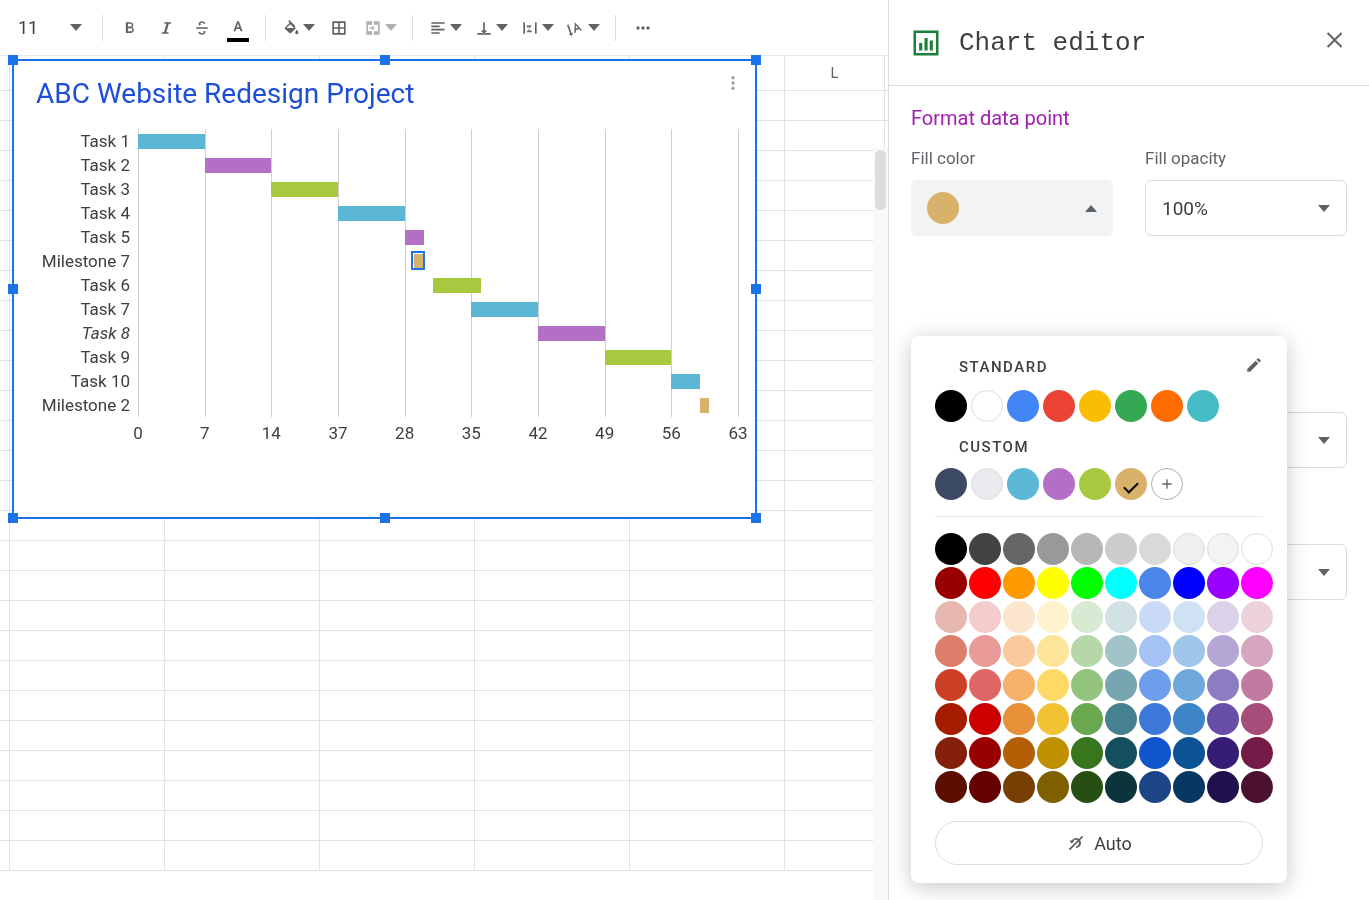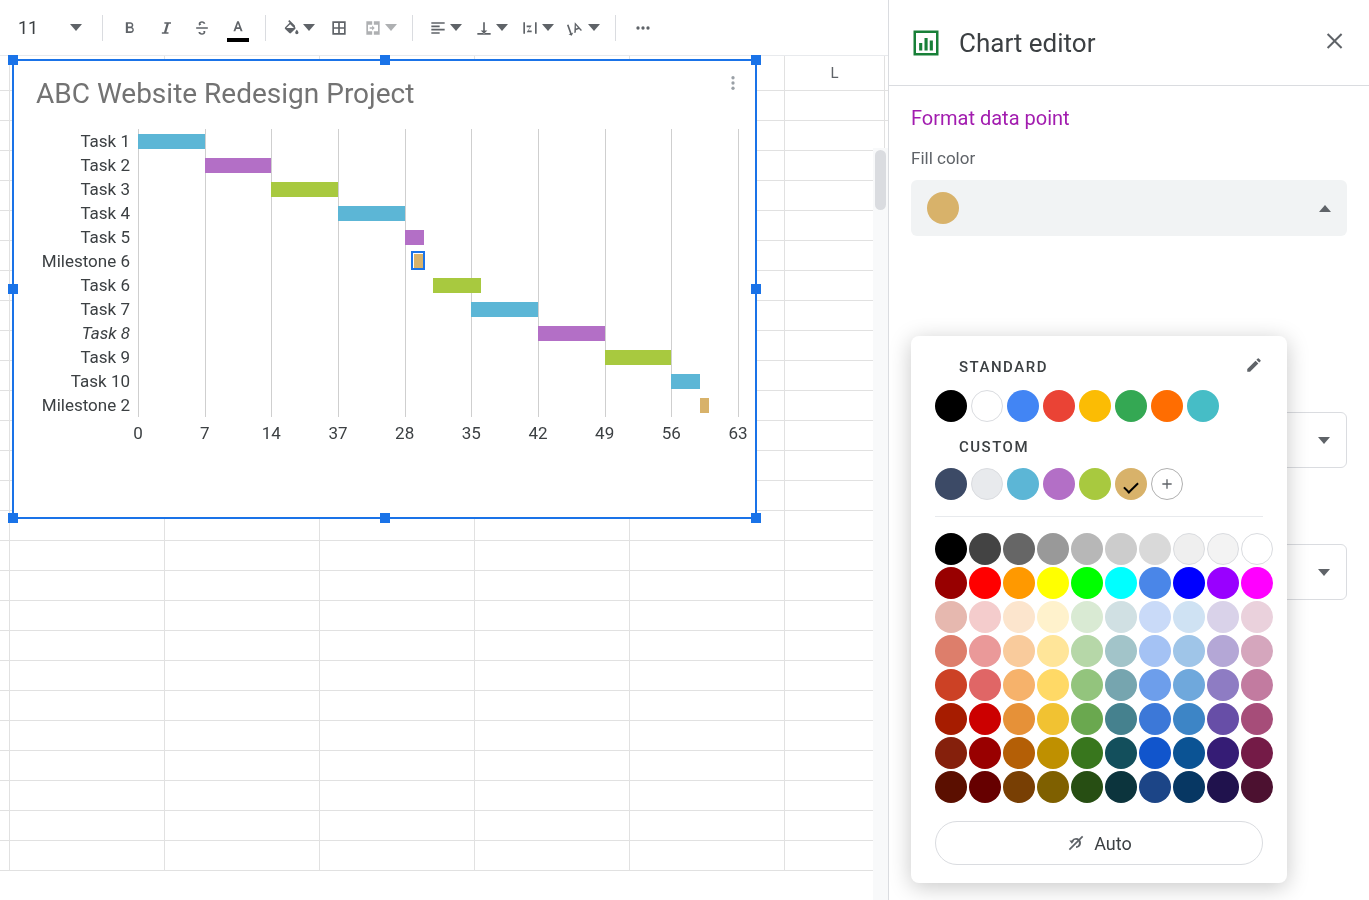--- a/index.html
+++ b/index.html
@@ -119,21 +119,21 @@
   .h-tm { top: -6px; left: 50%; margin-left: -5px; }
   .h-bm { bottom: -6px; left: 50%; margin-left: -5px; }
   .h-ml { top: 50%; left: -6px; margin-top: -5px; }
   .h-mr { top: 50%; right: -6px; margin-top: -5px; }
 
   .chart-title {
     position: absolute;
     left: 22px;
     top: 16px;
     font-size: 28px;
-    color: #737373;
+    color: #1d4ed8;
   }
   .chart-menu {
     position: absolute;
     top: 8px;
     right: 8px;
     width: 28px;
     height: 28px;
     display: flex;
     align-items: center;
     justify-content: center;
@@ -200,20 +200,21 @@
     display: flex;
     flex-direction: column;
   }
   .sb-header {
     height: 86px;
     display: flex;
     align-items: center;
     padding: 0 22px;
     gap: 18px;
     border-bottom: 1px solid #dadce0;
+    font-family: Liberation Mono, monospace;
   }
   .sb-title { font-size: 26px; color: #3c4043; }
   .sb-close { margin-left: auto; cursor: pointer; color: #5f6368; }
 
   .sb-nav {
     height: 68px;
     display: flex;
     align-items: center;
     padding: 0 18px;
     gap: 20px;
@@ -758,21 +759,21 @@
         <div class="bar" style="left: 66.6667px; width: 66.6667px; top: 28.5px; background: rgb(179, 111, 198);"></div>
         <div class="y-label" style="left: -120px; top: 36px;">Task 2</div>
         <div class="bar" style="left: 133.333px; width: 66.6667px; top: 52.5px; background: rgb(168, 201, 63);"></div>
         <div class="y-label" style="left: -120px; top: 60px;">Task 3</div>
         <div class="bar" style="left: 200px; width: 66.6667px; top: 76.5px; background: rgb(92, 182, 214);"></div>
         <div class="y-label" style="left: -120px; top: 84px;">Task 4</div>
         <div class="bar" style="left: 266.667px; width: 19.0476px; top: 100.5px; background: rgb(179, 111, 198);"></div>
         <div class="y-label" style="left: -120px; top: 108px;">Task 5</div>
         <div class="bar" style="left: 276.19px; width: 9.52381px; top: 124.5px; background: rgb(216, 178, 106);"></div>
         <div class="selected-point" style="left: 273.19px; width: 13.5238px; top: 122px;"></div>
-        <div class="y-label" style="left: -120px; top: 132px;">Milestone 6</div>
+        <div class="y-label" style="left: -120px; top: 132px;">Milestone 7</div>
         <div class="bar" style="left: 295.238px; width: 47.619px; top: 148.5px; background: rgb(168, 201, 63);"></div>
         <div class="y-label" style="left: -120px; top: 156px;">Task 6</div>
         <div class="bar" style="left: 333.333px; width: 66.6667px; top: 172.5px; background: rgb(92, 182, 214);"></div>
         <div class="y-label" style="left: -120px; top: 180px;">Task 7</div>
         <div class="bar" style="left: 400px; width: 66.6667px; top: 196.5px; background: rgb(179, 111, 198);"></div>
         <div class="y-label" style="left: -120px; top: 204px; font-style: italic;">Task 8</div>
         <div class="bar" style="left: 466.667px; width: 66.6667px; top: 220.5px; background: rgb(168, 201, 63);"></div>
         <div class="y-label" style="left: -120px; top: 228px;">Task 9</div>
         <div class="bar" style="left: 533.333px; width: 28.5714px; top: 244.5px; background: rgb(92, 182, 214);"></div>
         <div class="y-label" style="left: -120px; top: 252px;">Task 10</div>
@@ -813,20 +814,27 @@
   <div class="section-label">Format data point</div>
 
   <div class="controls-row">
     <div class="ctrl-group">
       <div class="ctrl-label">Fill color</div>
       <div class="ctrl-box active">
         <div class="swatch-sm" id="sel-swatch" style="background: rgb(216, 178, 106);"></div>
         <div style="width:0;height:0;border-left:6px solid transparent;border-right:6px solid transparent;border-bottom:7px solid #5f6368;"></div>
       </div>
     </div>
+    <div class="ctrl-group">
+      <div class="ctrl-label">Fill opacity</div>
+      <div class="ctrl-box">
+        <div class="ctrl-val">100%</div>
+        <div class="tri-down"></div>
+      </div>
+    </div>
   </div>
 
   <div class="hidden-select" style="top:412px;">
     <div class="tri-down"></div>
   </div>
   <div class="hidden-select" style="top:544px;">
     <div class="tri-down"></div>
   </div>
 </div>
 

